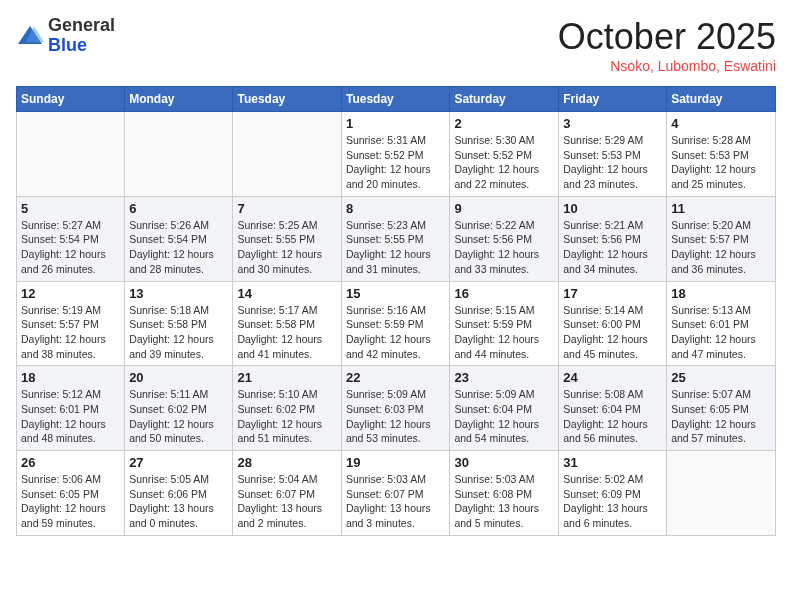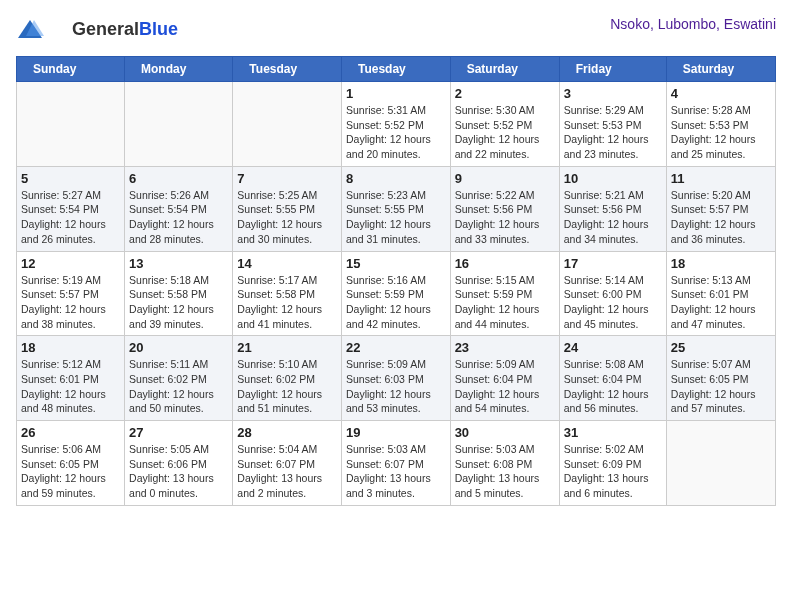--- a/index.html
+++ b/index.html
@@ -15,23 +15,22 @@
       justify-content: space-between;
       align-items: flex-start;
       margin-bottom: 12px;
     }
     .logo {
       display: flex;
       align-items: center;
     }
     .logo-text {
       display: flex;
-      flex-direction: row;
+      flex-direction: column;
       line-height: 1.1;
-      margin-left: 24px;
     }
     .logo-general {
       font-size: 18px;
       font-weight: bold;
       color: #333;
     }
     .logo-blue {
       font-size: 18px;
       font-weight: bold;
       color: #1d4ed8;
@@ -44,31 +43,31 @@
     .title-block {
       text-align: right;
     }
     .month-title {
       font-size: 36px;
       font-weight: normal;
       color: #222;
     }
     .location {
       font-size: 14px;
-      color: #4c1d95;
+      color: #ef4444;
     }
     .calendar {
       width: 100%;
       border-collapse: collapse;
       font-size: 11px;
     }
     .calendar th {
       background: #3a6bbf;
       color: #fff;
-      padding: 5px 16px;
+      padding: 5px 4px;
       text-align: left;
       font-weight: bold;
       font-size: 12px;
       border: 1px solid #2a5aaf;
     }
     .calendar td {
       border: 1px solid #ccc;
       vertical-align: top;
       padding: 4px;
       width: 113px;
@@ -108,20 +107,21 @@
     <svg class="logo-icon" viewBox="0 0 28 28">
       <polygon points="14,4 26,22 2,22" fill="#2a6abf"></polygon>
       <polygon points="18,4 28,20 10,20" fill="#5599ee" opacity="0.5"></polygon>
     </svg>
     <div class="logo-text">
       <span class="logo-general">General</span>
       <span class="logo-blue">Blue</span>
     </div>
   </div>
   <div class="title-block">
+    <div class="month-title">October 2025</div>
     <div class="location">Nsoko, Lubombo, Eswatini</div>
   </div>
 </div>
 
 <table class="calendar">
   <thead>
     <tr>
       <th>Sunday</th>
       <th>Monday</th>
       <th>Tuesday</th>

